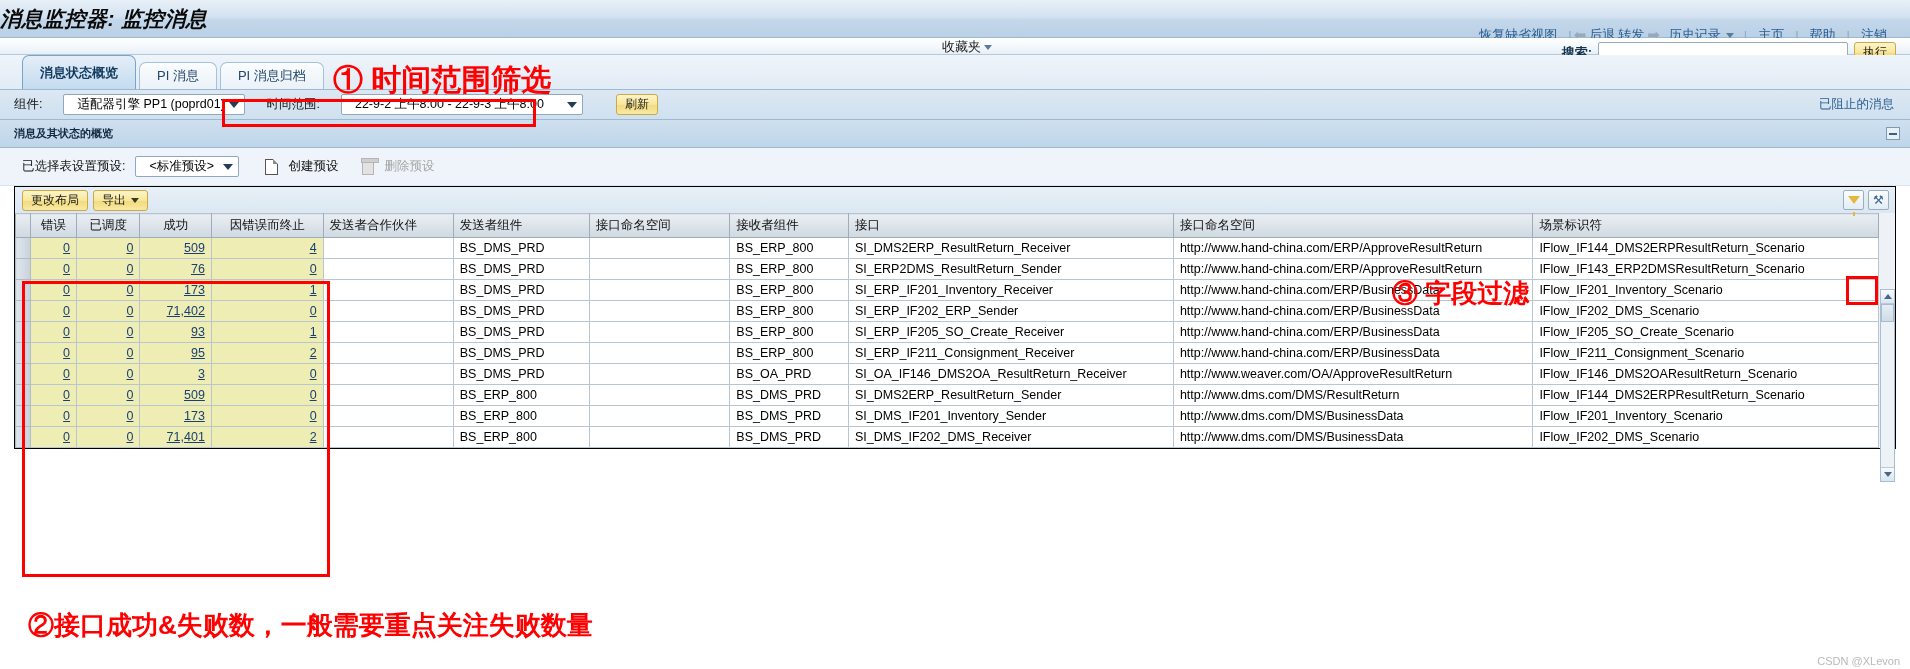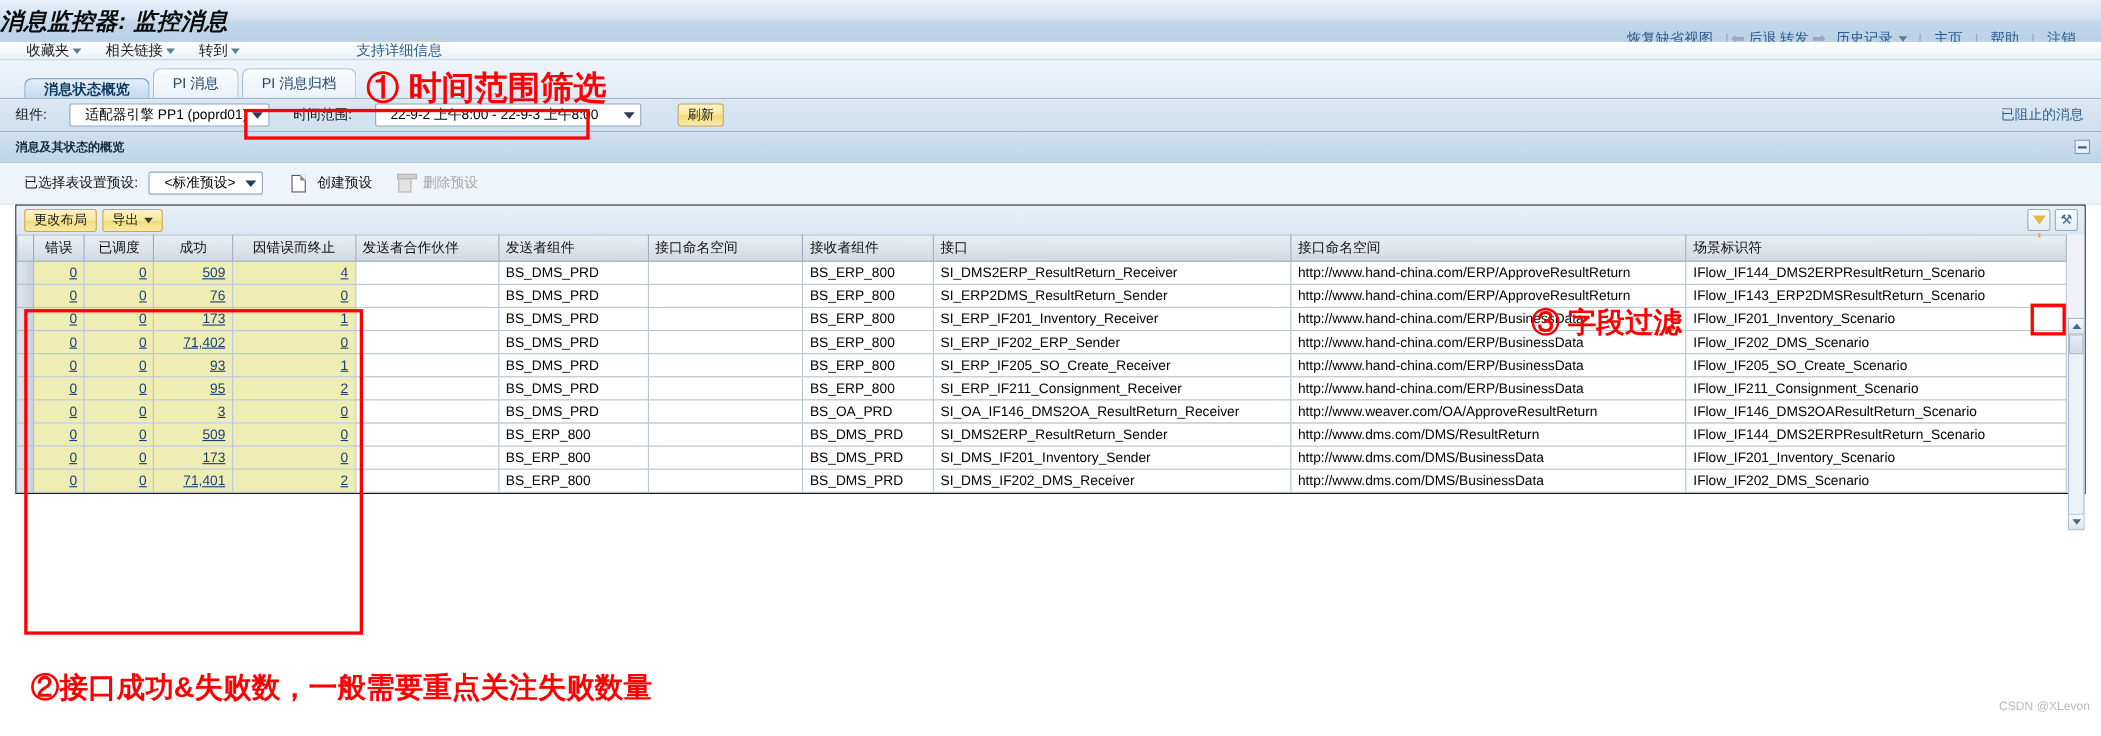--- a/index.html
+++ b/index.html
@@ -38,21 +38,21 @@
   .arrow-glyph { color: #97a9ba; font-size: 15px; }
   .tri-down { display:inline-block; width:0; height:0;
     border-left:4px solid transparent; border-right:4px solid transparent;
     border-top:5px solid #5b7b99; margin-left:3px; vertical-align: middle; }
 
   
   .menubar {
     position: relative; height: 17px;
     background: linear-gradient(to bottom,#ffffff 0%, #f2f7fb 60%, #e7eff7 100%);
     border-bottom: 1px solid #b6c9db;
-    display: flex; align-items: center;
+    display: flex; align-items: center; flex-direction: column;
   }
   .menubar .m {
     margin-left: 22px; font-size: 13px; color:#1a1a1a; white-space: nowrap;
   }
   .menubar .m:first-child { margin-left: 24px; }
   .menubar .support-link {
     margin-left: 106px; color:#2a5d8f; font-size:13px;
   }
   .search-wrap {
     position: absolute; right: 14px; top: 4px;
@@ -85,21 +85,21 @@
     font-size: 13px; color: #22476b;
     border: 1px solid #a9c0d6; border-bottom: none;
     border-radius: 7px 7px 0 0;
     background: linear-gradient(to bottom,#fbfdfe 0%, #eaf1f8 100%);
     margin-right: 3px; white-space: nowrap;
   }
   .tab.active {
     font-weight: bold; color:#123a5e;
     background: linear-gradient(to bottom,#e4eef8 0%, #c4dbef 100%);
     border-color:#7ba3c6;
-    height: 18px;
+    height: 34px;
   }
 
   
   .filterbar {
     position: relative; height: 31px;
     background: linear-gradient(to bottom,#dce8f3 0%, #cfe0ef 100%);
     border-top: 1px solid #9db8d1;
     border-bottom: 1px solid #9db8d1;
     display: flex; align-items: center; padding-left: 14px; gap: 21px;
   }
@@ -221,21 +221,21 @@
 
   
   .ann-text {
     position: absolute; color: #ff0000; font-weight: bold;
     font-family: "Liberation Sans", sans-serif; white-space: nowrap;
   }
   .ann-box {
     position: absolute; border: 3px solid #ff0000; pointer-events:none;
   }
   .watermark {
-    position: absolute; right: 10px; bottom: 21px;
+    position: absolute; right: 10px; bottom: 2px;
     font-size: 11px; color:#b9b9b9;text-align:center;
   }
   a.plain { color:#2a5d8f; text-decoration:none; }
 </style>
 </head>
 <body>
 
 <div id="app">
 
   <div class="titlebar">
@@ -263,20 +263,25 @@
       <span>收藏夹</span><span class="tri-down"></span>
     </span>
     <span class="m">
       <span>相关链接</span><span class="tri-down"></span>
     </span>
     <span class="m">
       <span>转到</span><span class="tri-down"></span>
     </span>
     <a class="support-link">支持详细信息</a>
 
+    <div class="search-wrap">
+      <span class="search-label">搜索:</span>
+      <input class="search-input" type="text" value="" placeholder="" style="">
+      <button class="btn-gold">执行</button>
+    </div>
   </div>
 
   <div class="tabzone">
     <div class="tab active">
       <span>消息状态概览</span>
     </div>
     <div class="tab">
       <span>PI 消息</span>
     </div>
     <div class="tab">

